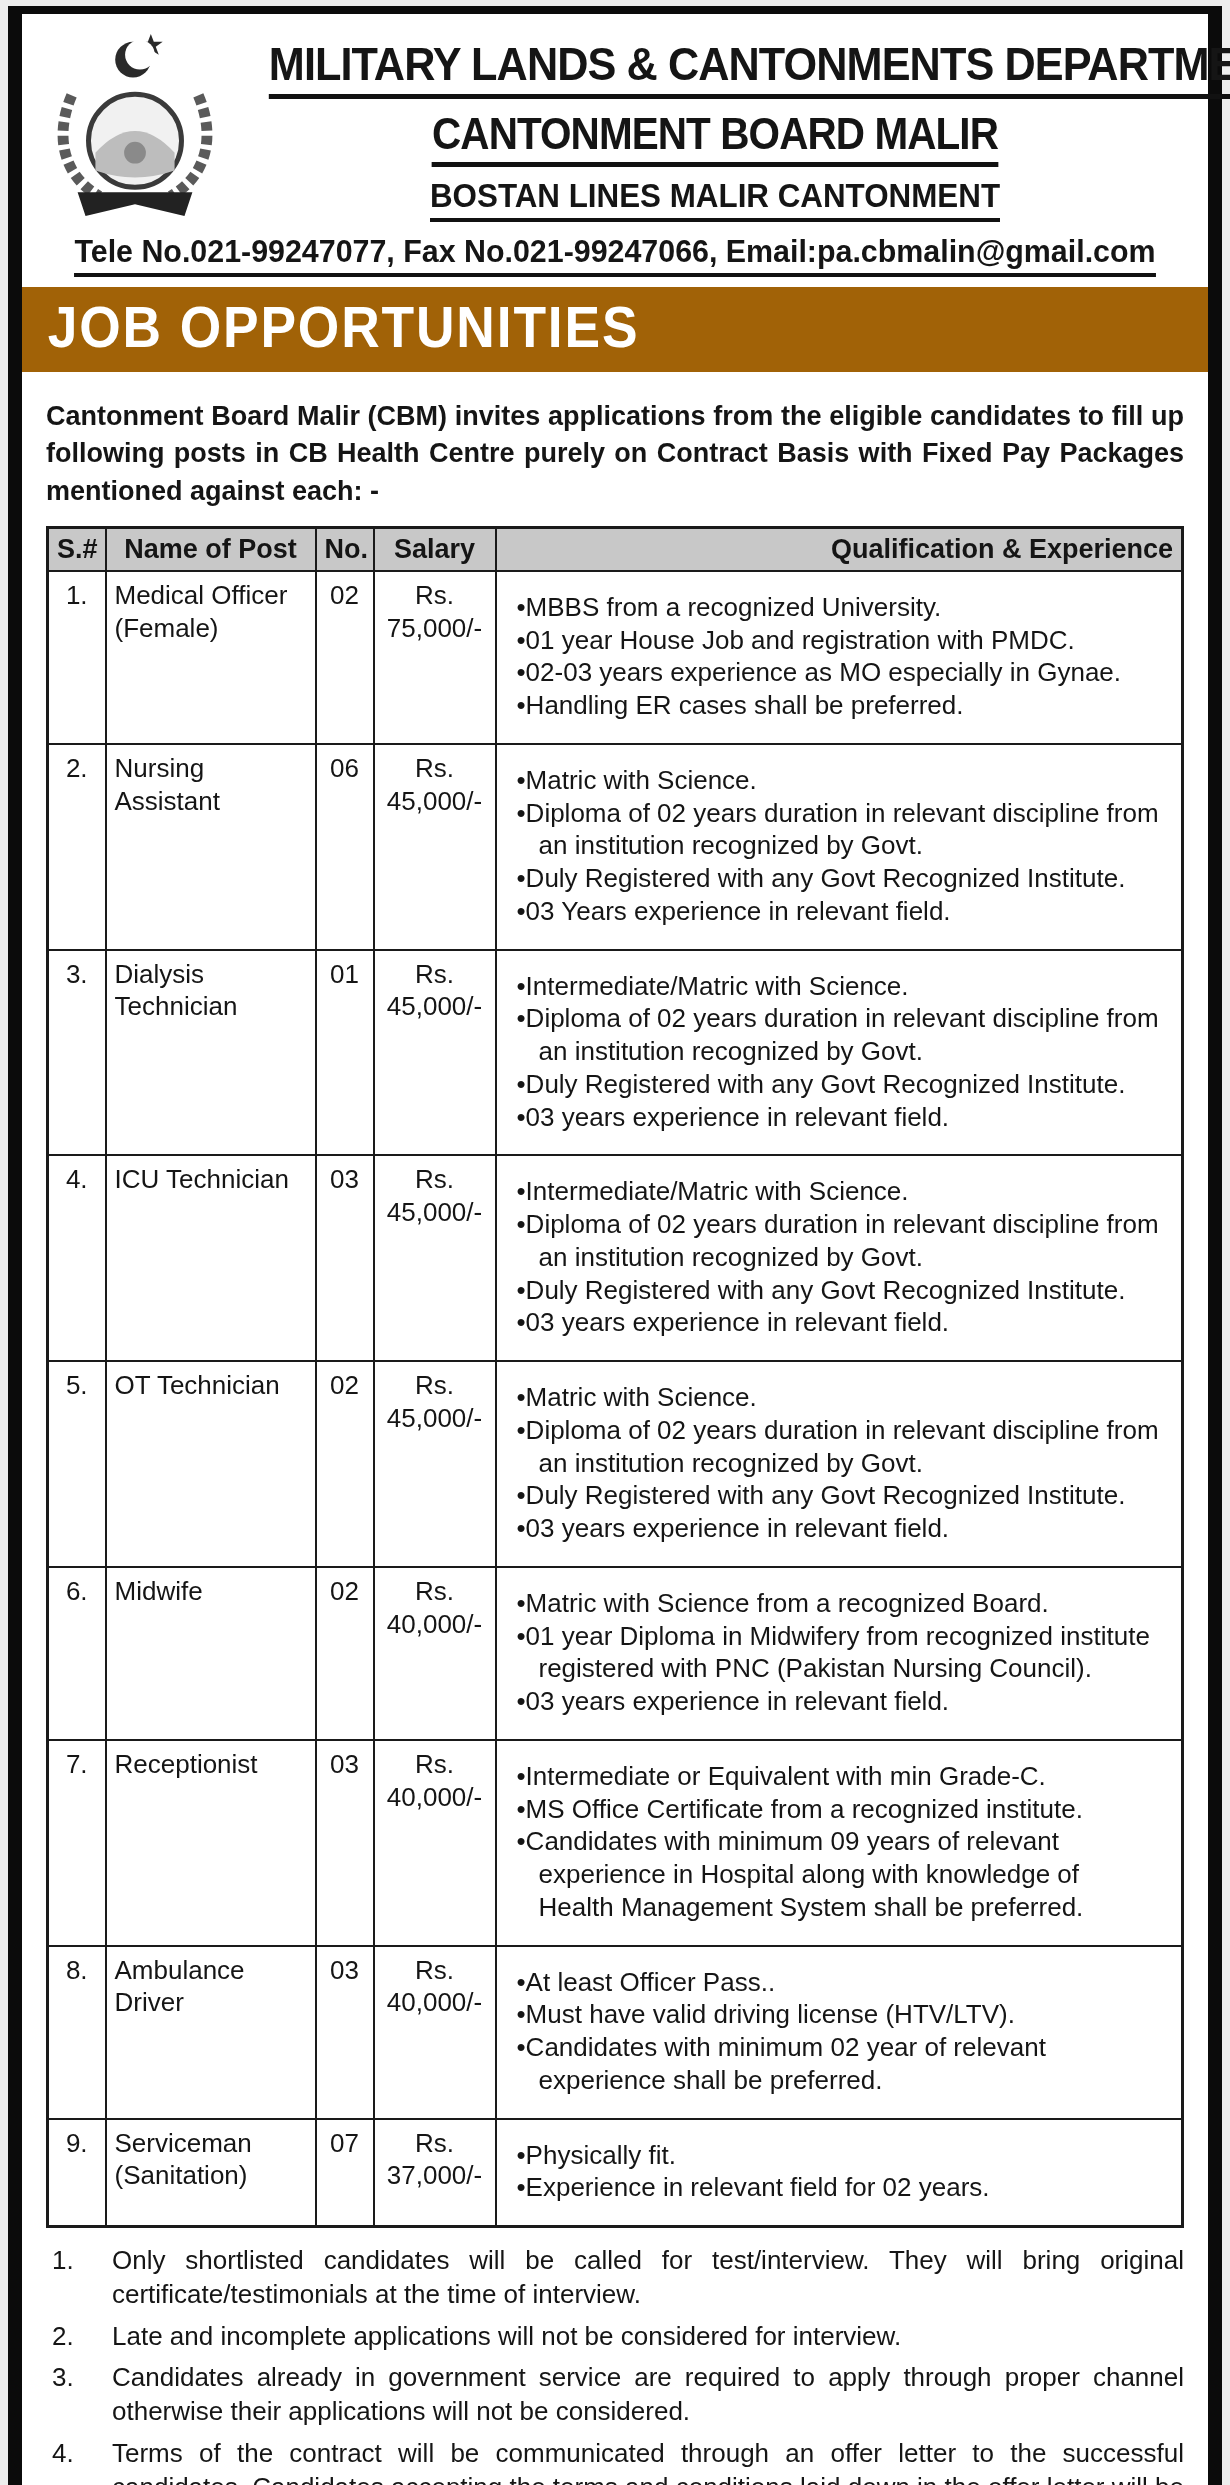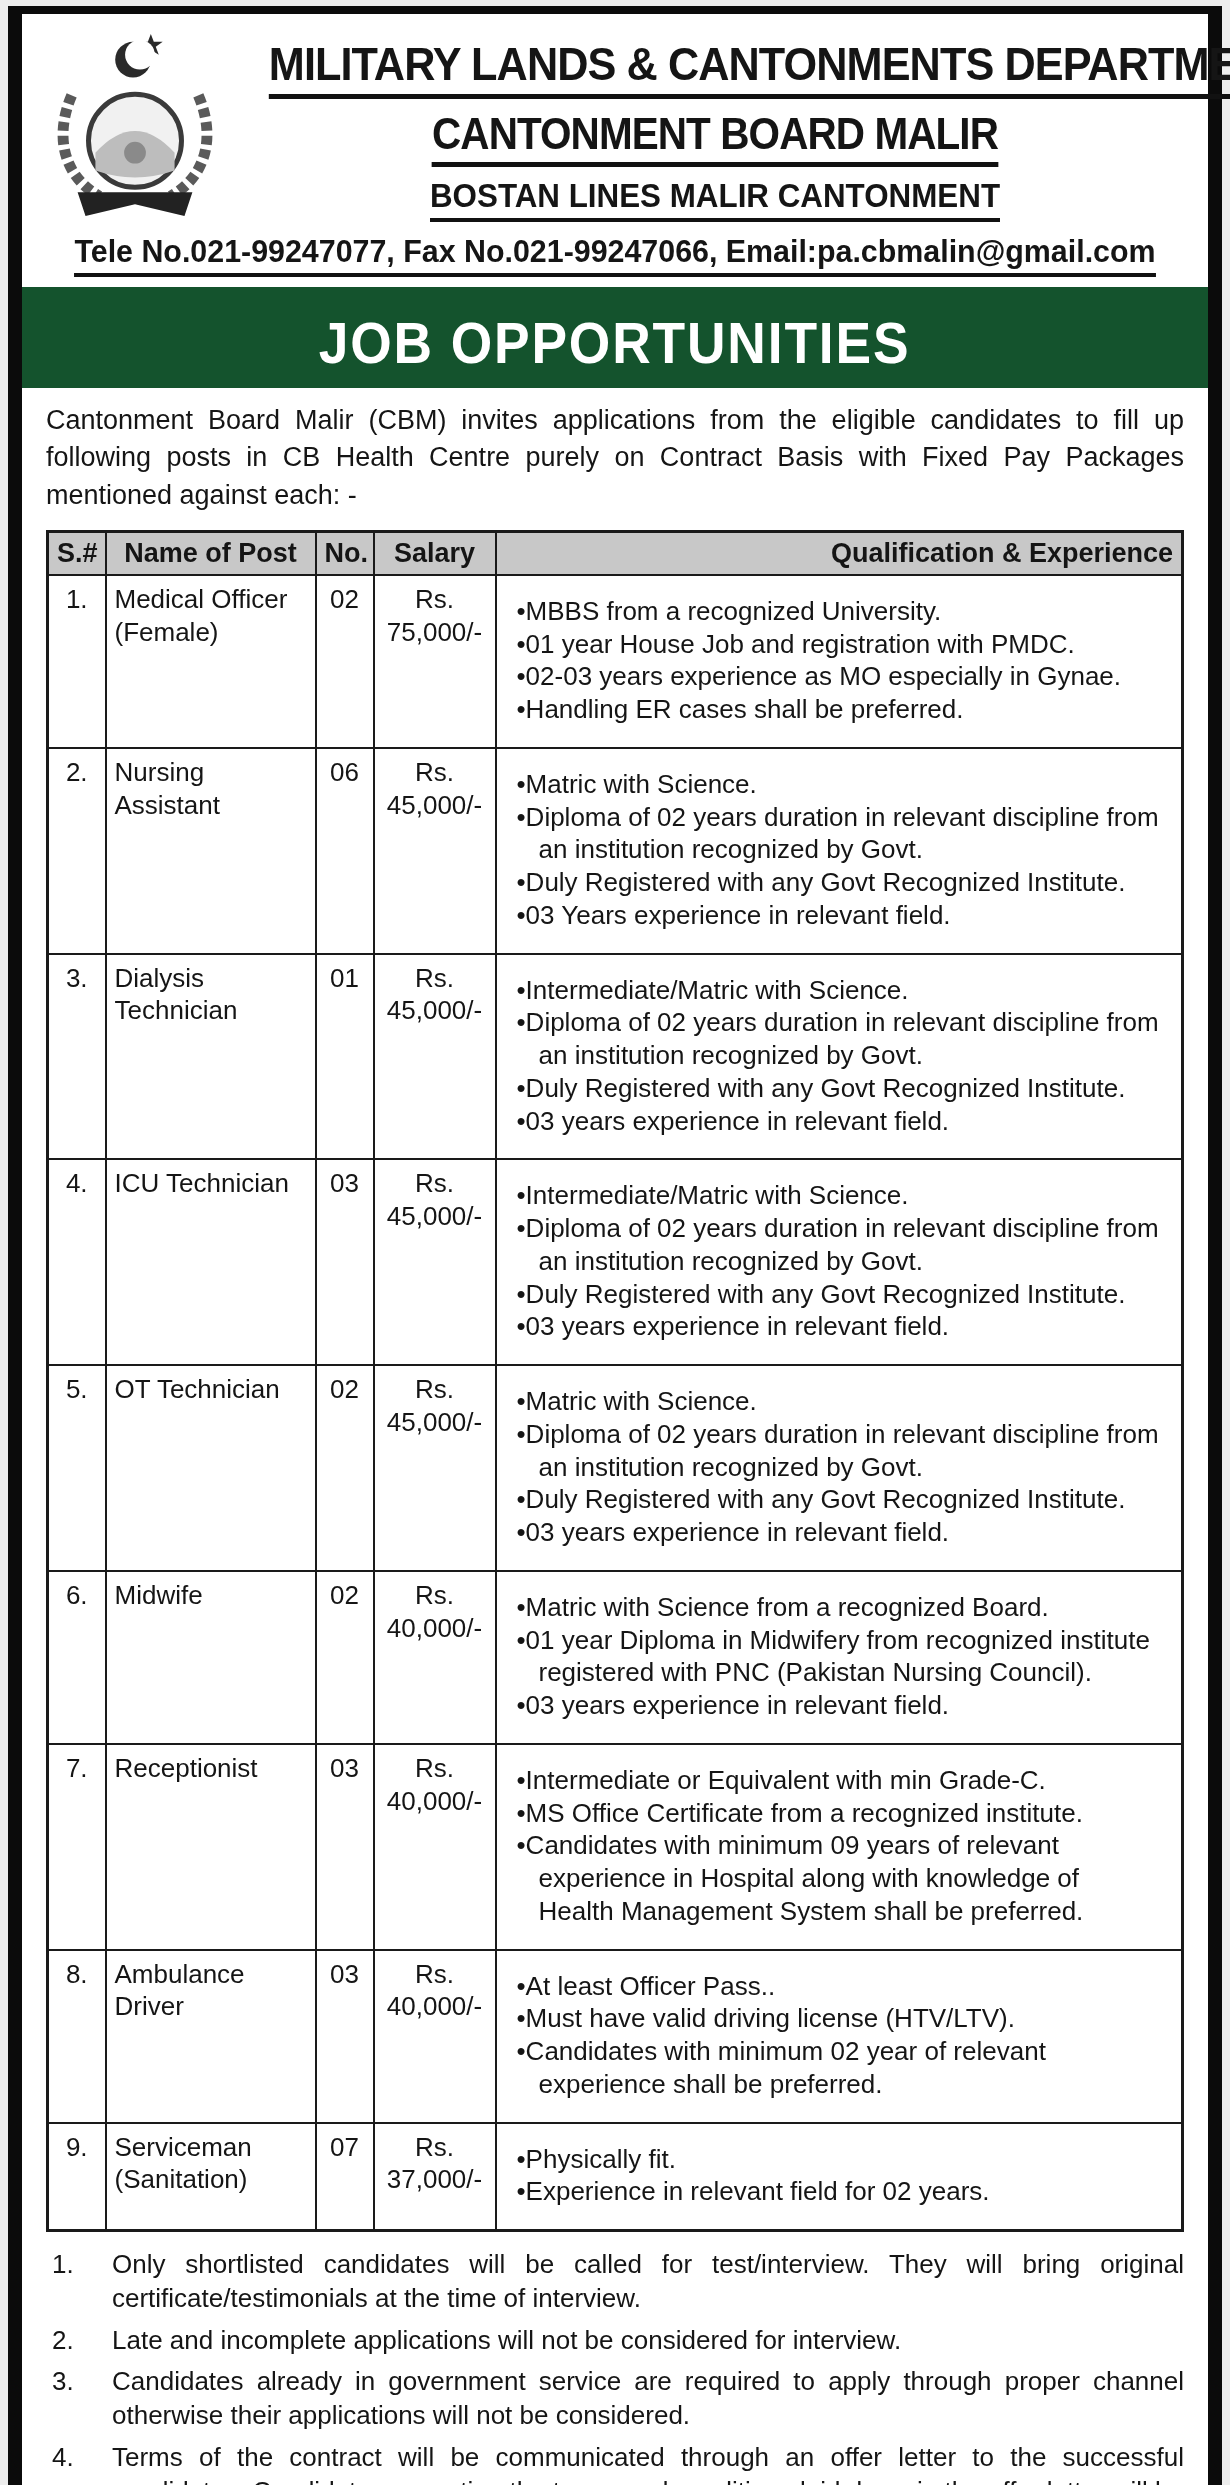--- a/index.html
+++ b/index.html
@@ -25,24 +25,24 @@
   .titles { margin-left: 200px; text-align: center; }
   .t-line { white-space: nowrap; }
   .t1 { font-size: 47px; font-weight: bold; letter-spacing: -1px; transform: scaleX(0.92); margin-top: 8px; }
   .t2 { font-size: 44px; font-weight: bold; letter-spacing: -1px; transform: scaleX(0.92); margin-top: 10px; }
   .t3 { font-size: 33px; font-weight: bold; transform: scaleX(0.95); margin-top: 10px; }
   .t-line > span { display: inline-block; border-bottom: 5px solid #111; padding-bottom: 3px; }
   .t3 > span { border-bottom-width: 4px; }
   .contact-line { text-align: center; font-size: 31px; font-weight: bold; margin: 10px 0 10px; transform: scaleX(0.98); white-space: nowrap; }
   .contact-line > span { display: inline-block; border-bottom: 4px solid #111; padding-bottom: 3px; }
   
-  .banner { background: #14532d; color: #ffffff; text-align: center; padding: 22px 0 12px; }
+  .banner { background: #a16207; color: #ffffff; text-align: left; padding: 6px 0 12px; }
   .banner > span { display: inline-block; font-size: 58px; font-weight: bold; letter-spacing: 2px; transform: scaleX(0.92); }
   
-  .intro { font-size: 27px; line-height: 1.38; text-align: justify; margin: 14px 24px 12px; }
+  .intro { font-size: 27px; line-height: 1.38; text-align: justify; margin: 26px 24px 12px; font-weight: bold; }
   
   table.jobs { border-collapse: collapse; table-layout: fixed; margin: 4px 24px 6px; width: calc(100% - 48px); border: 3px solid #1a1a1a; }
   table.jobs th, table.jobs td { border: 2px solid #1a1a1a; vertical-align: top; }
   table.jobs th { background: #c8c8c8; font-size: 27px; padding: 5px 8px; }
   th.al-right { text-align: right; }
   table.jobs td { font-size: 26px; line-height: 1.26; padding: 7px 8px 9px; }
   td.center { text-align: center; }
   .salary-cell div { text-align: center; }
   ul.qual { margin: 12px; padding: 0; list-style: none; }
   ul.qual li { padding-left: 22px; text-indent: -22px; }

